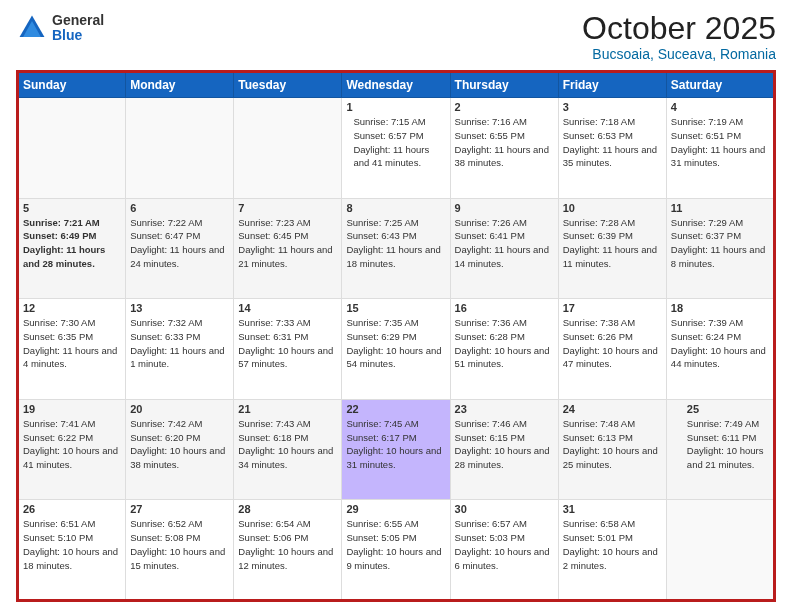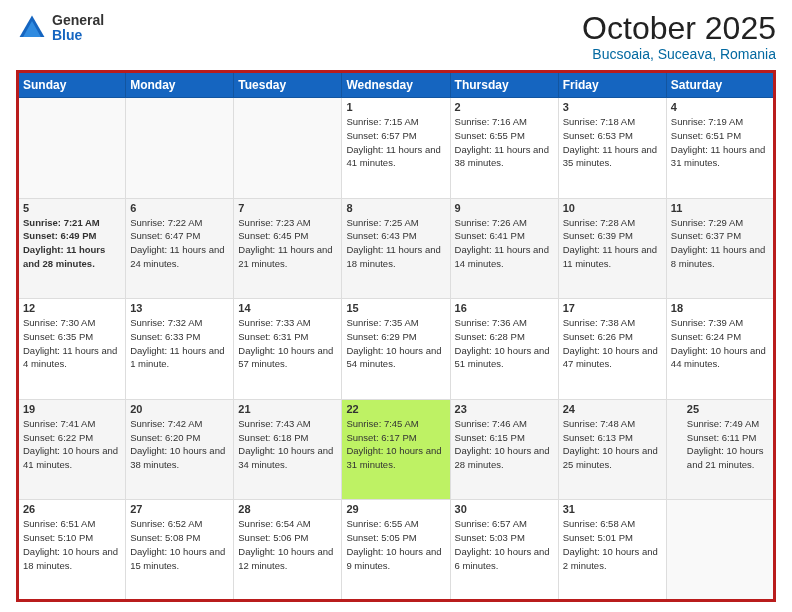--- a/index.html
+++ b/index.html
@@ -132,21 +132,21 @@
         <th>Saturday</th>
       </tr>
     </thead>
     <tbody id="calendar-body">
     <tr>
           <td class="empty" style="background: rgb(249, 249, 249);"></td>
           <td class="empty" style="background: rgb(249, 249, 249);"></td>
           <td class="empty" style="background: rgb(249, 249, 249);"></td>
           <td>
             <span class="day-num">1</span>
-            <div class="day-info" style="white-space: pre-line;">Sunrise: 7:15 AM
+            <div class="day-info" style="white-space: pre-line; margin-left: 7px;">Sunrise: 7:15 AM
 Sunset: 6:57 PM
 Daylight: 11 hours and 41 minutes.</div>
           </td>
           <td>
             <span class="day-num">2</span>
             <div class="day-info" style="white-space: pre-line;">Sunrise: 7:16 AM
 Sunset: 6:55 PM
 Daylight: 11 hours and 38 minutes.</div>
           </td>
           <td>
@@ -262,21 +262,21 @@
             <div class="day-info" style="white-space: pre-line;">Sunrise: 7:42 AM
 Sunset: 6:20 PM
 Daylight: 10 hours and 38 minutes.</div>
           </td>
           <td style="background: rgb(245, 245, 245);">
             <span class="day-num">21</span>
             <div class="day-info" style="white-space: pre-line;">Sunrise: 7:43 AM
 Sunset: 6:18 PM
 Daylight: 10 hours and 34 minutes.</div>
           </td>
-          <td style="background: #bef264;">
+          <td style="background: #c4b5fd;">
             <span class="day-num">22</span>
             <div class="day-info" style="white-space: pre-line;">Sunrise: 7:45 AM
 Sunset: 6:17 PM
 Daylight: 10 hours and 31 minutes.</div>
           </td>
           <td style="background: rgb(245, 245, 245);">
             <span class="day-num">23</span>
             <div class="day-info" style="white-space: pre-line;">Sunrise: 7:46 AM
 Sunset: 6:15 PM
 Daylight: 10 hours and 28 minutes.</div>

